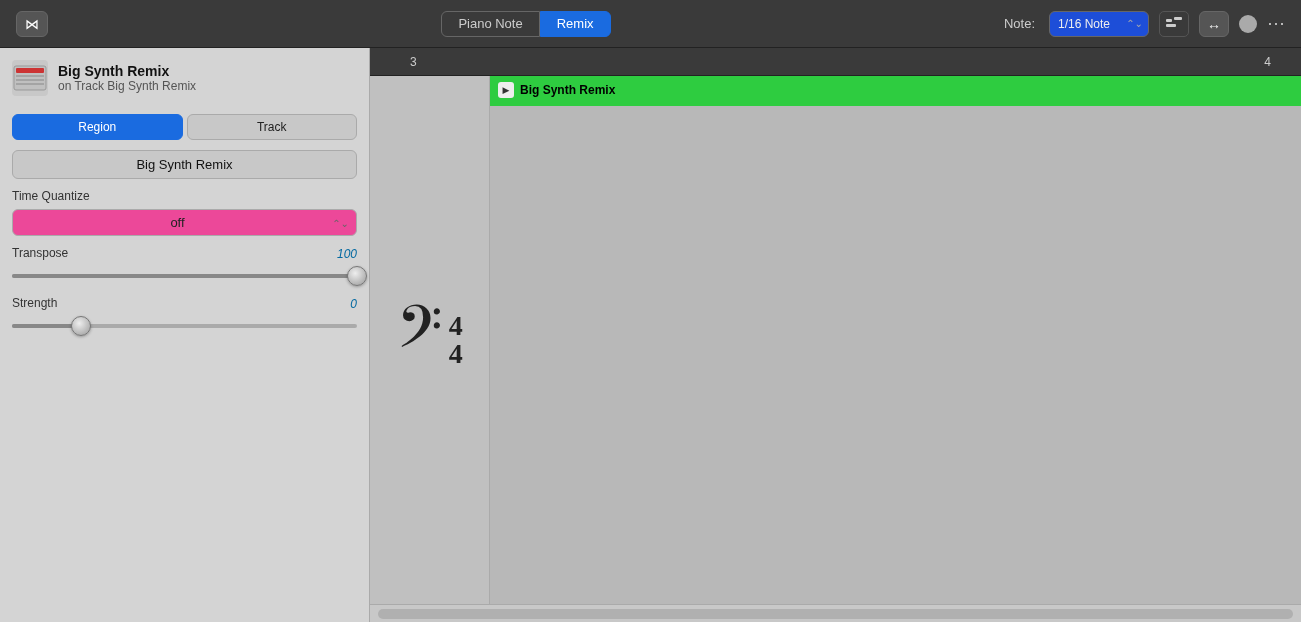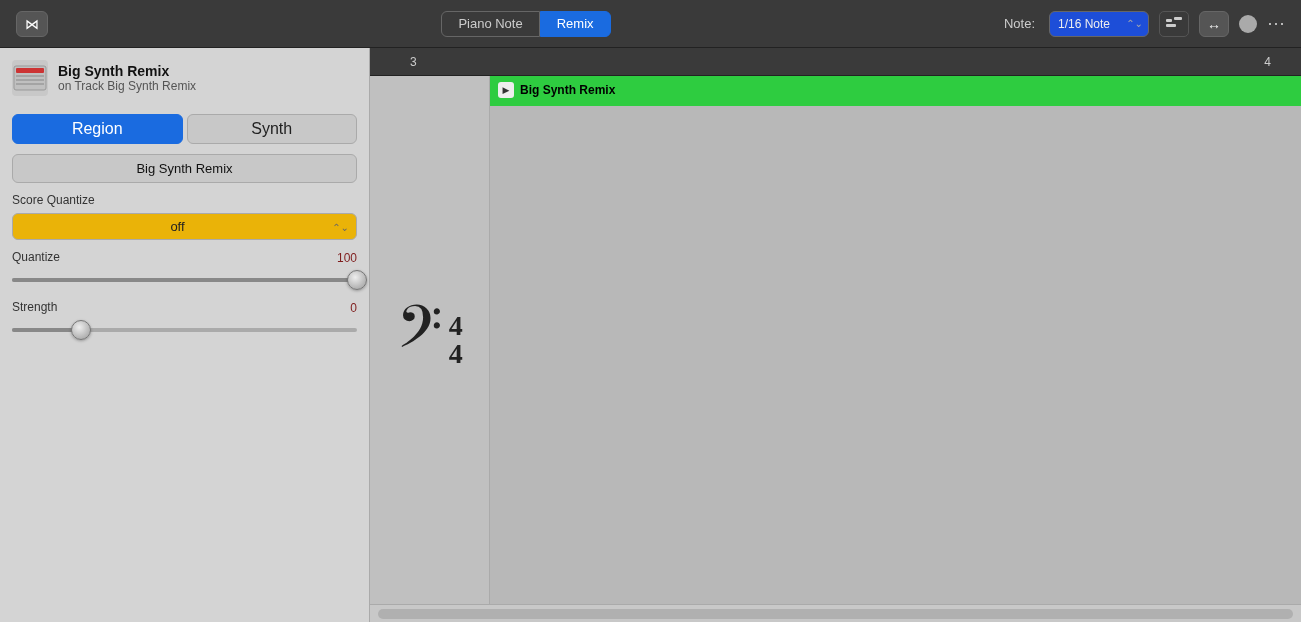--- a/index.html
+++ b/index.html
@@ -210,21 +210,21 @@
     .tab-row {
       display: flex;
       gap: 4px;
     }
 
     .tab-btn {
       flex: 1;
       padding: 5px 24px;
       border-radius: 6px;
       border: 1px solid #aaa;
-      font-size: 16px;
+      font-size: 12px;
       cursor: pointer;
       background: #c8c8c8;
       color: #222;
     }
 
     .tab-btn.active {
       background: #1a6be0;
       border-color: #1a6be0;
       color: #fff;
     }
@@ -255,31 +255,32 @@
     }
 
     .param-header {
       display: flex;
       justify-content: space-between;
       align-items: center;
     }
 
     .param-value {
       font-size: 12px;
-      color: #7f1d1d;
+      color: #0369a1;
+      font-style: italic;
     }
 
     .select-wrapper {
       position: relative;
     }
 
     .param-select {
       width: 100%;
       padding: 5px 24px 5px 10px;
-      background: #eab308;
+      background: #ec4899;
       border: 1px solid #aaa;
       border-radius: 6px;
       font-size: 13px;
       color: #222;
       appearance: none;
       cursor: pointer;
       text-align: center;
     }
 
     .select-arrow {
@@ -517,41 +518,41 @@
         </svg>
       </div>
       <div class="region-text">
         <h3>Big Synth Remix</h3>
         <p>on Track Big Synth Remix</p>
       </div>
     </div>
 
     <div class="tab-row">
       <button class="tab-btn active">Region</button>
-      <button class="tab-btn">Synth</button>
+      <button class="tab-btn">Track</button>
     </div>
 
     <button class="name-btn">Big Synth Remix</button>
 
     <div class="param-row">
-      <span class="param-label">Score Quantize</span>
+      <span class="param-label">Time Quantize</span>
       <div class="select-wrapper">
         <select class="param-select">
           <option selected="">off</option>
           <option>1/4</option>
           <option>1/8</option>
           <option>1/16</option>
         </select>
         <span class="select-arrow">⌃⌄</span>
       </div>
     </div>
 
     <div class="param-row">
       <div class="param-header">
-        <span class="param-label">Quantize</span>
+        <span class="param-label">Transpose</span>
         <span class="param-value">100</span>
       </div>
       <div class="slider-container">
         <div class="slider-track">
           <div class="slider-fill" style="width:100%"></div>
           <div class="slider-thumb" style="left:100%"></div>
         </div>
       </div>
     </div>
 

